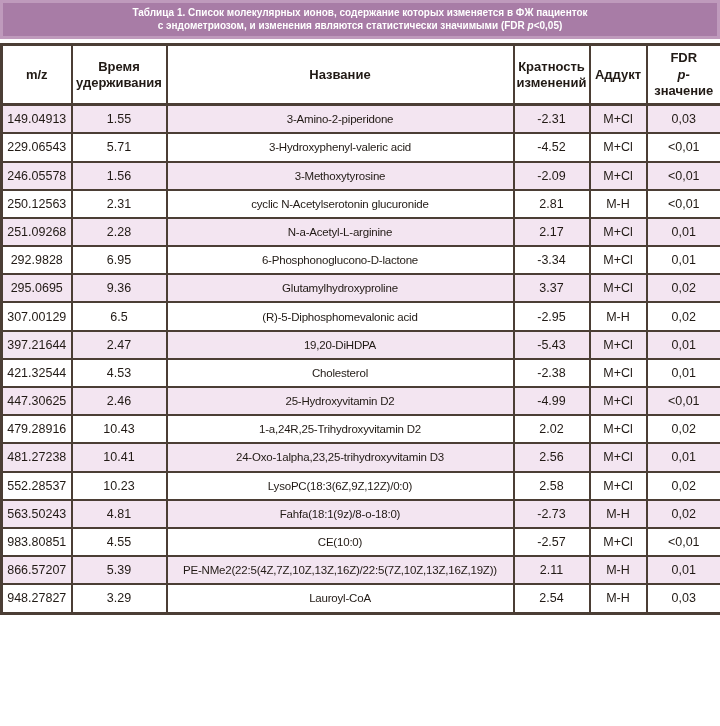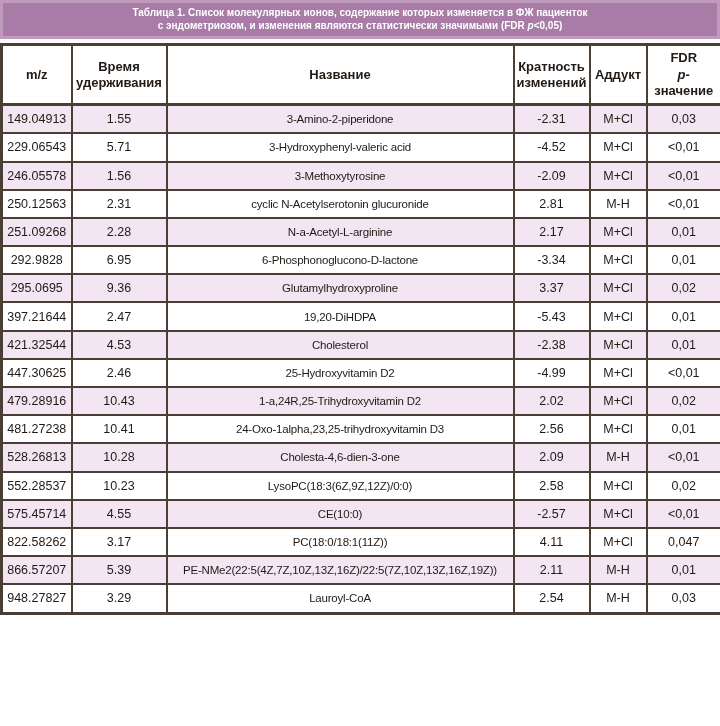--- a/index.html
+++ b/index.html
@@ -149,20 +149,28 @@
         </tr>
         <tr data-name="table-row">
           <td data-name="cell-mz">295.0695</td>
           <td data-name="cell-retention-time">9.36</td>
           <td data-name="cell-name">Glutamylhydroxyproline</td>
           <td data-name="cell-fold-change">3.37</td>
           <td data-name="cell-adduct">M+Cl</td>
           <td data-name="cell-fdr">0,02</td>
         </tr>
         <tr data-name="table-row">
+          <td data-name="cell-mz">307.00129</td>
+          <td data-name="cell-retention-time">6.5</td>
+          <td data-name="cell-name">(R)-5-Diphosphomevalonic acid</td>
+          <td data-name="cell-fold-change">-2.95</td>
+          <td data-name="cell-adduct">M-H</td>
+          <td data-name="cell-fdr">0,02</td>
+        </tr>
+        <tr data-name="table-row">
           <td data-name="cell-mz">397.21644</td>
           <td data-name="cell-retention-time">2.47</td>
           <td data-name="cell-name">19,20-DiHDPA</td>
           <td data-name="cell-fold-change">-5.43</td>
           <td data-name="cell-adduct">M+Cl</td>
           <td data-name="cell-fdr">0,01</td>
         </tr>
         <tr data-name="table-row">
           <td data-name="cell-mz">421.32544</td>
           <td data-name="cell-retention-time">4.53</td>
@@ -189,50 +197,42 @@
         </tr>
         <tr data-name="table-row">
           <td data-name="cell-mz">481.27238</td>
           <td data-name="cell-retention-time">10.41</td>
           <td data-name="cell-name">24-Oxo-1alpha,23,25-trihydroxyvitamin D3</td>
           <td data-name="cell-fold-change">2.56</td>
           <td data-name="cell-adduct">M+Cl</td>
           <td data-name="cell-fdr">0,01</td>
         </tr>
         <tr data-name="table-row">
-          <td data-name="cell-mz">528.26813</td>
-          <td data-name="cell-retention-time">10.28</td>
-          <td data-name="cell-name">Cholesta-4,6-dien-3-one</td>
-          <td data-name="cell-fold-change">2.09</td>
-          <td data-name="cell-adduct">M-H</td>
-          <td data-name="cell-fdr">&lt;0,01</td>
-        </tr>
-        <tr data-name="table-row">
           <td data-name="cell-mz">552.28537</td>
           <td data-name="cell-retention-time">10.23</td>
           <td data-name="cell-name">LysoPC(18:3(6Z,9Z,12Z)/0:0)</td>
           <td data-name="cell-fold-change">2.58</td>
           <td data-name="cell-adduct">M+Cl</td>
           <td data-name="cell-fdr">0,02</td>
         </tr>
         <tr data-name="table-row">
-          <td data-name="cell-mz">575.45714</td>
+          <td data-name="cell-mz">563.50243</td>
+          <td data-name="cell-retention-time">4.81</td>
+          <td data-name="cell-name">Fahfa(18:1(9z)/8-o-18:0)</td>
+          <td data-name="cell-fold-change">-2.73</td>
+          <td data-name="cell-adduct">M-H</td>
+          <td data-name="cell-fdr">0,02</td>
+        </tr>
+        <tr data-name="table-row">
+          <td data-name="cell-mz">983.80851</td>
           <td data-name="cell-retention-time">4.55</td>
           <td data-name="cell-name">CE(10:0)</td>
           <td data-name="cell-fold-change">-2.57</td>
           <td data-name="cell-adduct">M+Cl</td>
           <td data-name="cell-fdr">&lt;0,01</td>
-        </tr>
-        <tr data-name="table-row">
-          <td data-name="cell-mz">822.58262</td>
-          <td data-name="cell-retention-time">3.17</td>
-          <td data-name="cell-name">PC(18:0/18:1(11Z))</td>
-          <td data-name="cell-fold-change">4.11</td>
-          <td data-name="cell-adduct">M+Cl</td>
-          <td data-name="cell-fdr">0,047</td>
         </tr>
         <tr data-name="table-row">
           <td data-name="cell-mz">866.57207</td>
           <td data-name="cell-retention-time">5.39</td>
           <td data-name="cell-name">PE-NMe2(22:5(4Z,7Z,10Z,13Z,16Z)/22:5(7Z,10Z,13Z,16Z,19Z))</td>
           <td data-name="cell-fold-change">2.11</td>
           <td data-name="cell-adduct">M-H</td>
           <td data-name="cell-fdr">0,01</td>
         </tr>
         <tr data-name="table-row">

